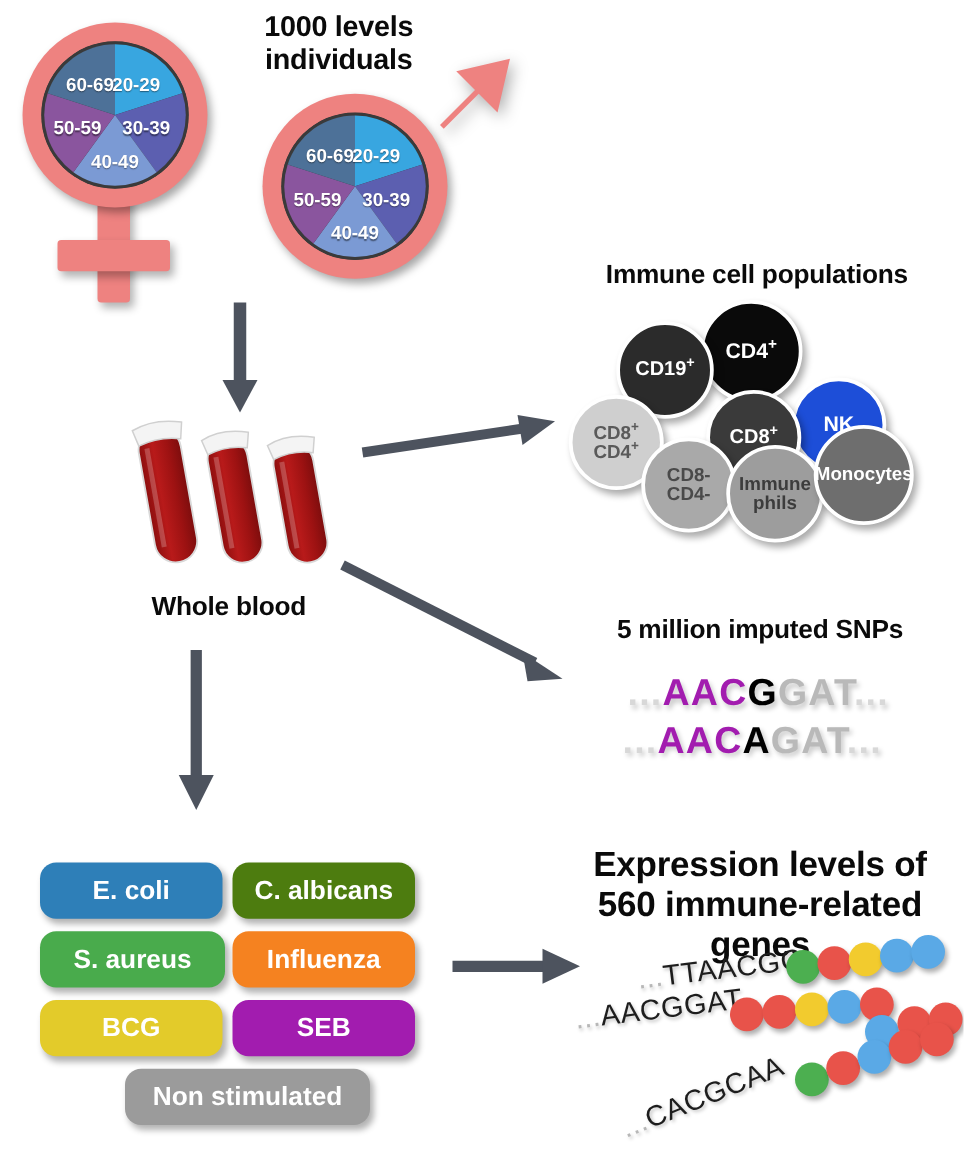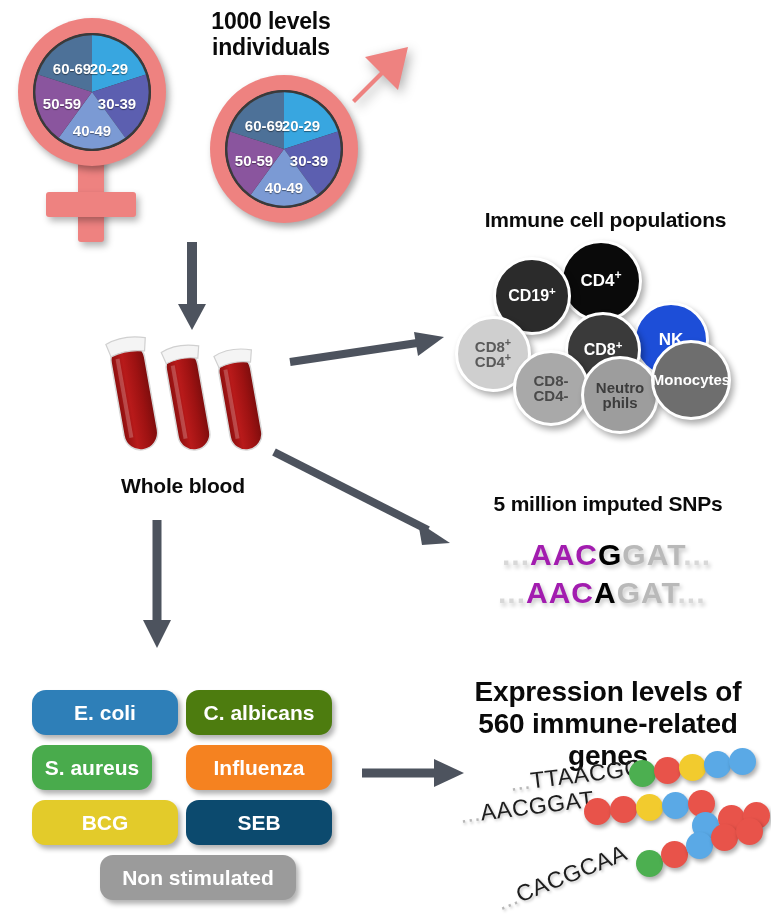--- a/index.html
+++ b/index.html
@@ -269,56 +269,56 @@
       <span><span>CD8</span><sup>+</sup></span>
       <span><span>CD4</span><sup>+</sup></span>
     </div>
 
     <div class="cell" style="left:58px; top:110px; width:76px; height:76px; background:#a9a9a9; color:#4a4a4a; font-size:15px; flex-direction:column;">
       <span>CD8-</span>
       <span>CD4-</span>
     </div>
 
     <div class="cell" style="left:126px; top:116px; width:78px; height:78px; background:#9d9d9d; color:#3c3c3c; font-size:15px; flex-direction:column;">
-      <span>Neutro</span>
+      <span>Immune</span>
       <span>phils</span>
     </div>
 
     <div class="cell" style="left:196px; top:100px; width:80px; height:80px; background:#6e6e6e; color:#ffffff; font-size:15px; flex-direction:row;">
       <span>Mono</span>
       <span>cytes</span>
     </div>
   </div>
 
   <div class="abs heading" style="left:458px; top:492px; width:300px; font-size:21px;">5 million imputed SNPs</div>
 
   <div class="snp-row" style="left:502px; top:538px; font-size:30px;">
     <span class="faint">...</span><span class="mid">AAC</span><span class="hi">G</span><span>GAT</span><span class="faint">...</span>
   </div>
 
   <div class="snp-row" style="left:498px; top:576px; font-size:30px;">
     <span class="faint">...</span><span class="mid">AAC</span><span class="hi">A</span><span>GAT</span><span class="faint">...</span>
   </div>
 
-  <div class="stim" style="left:32px; top:690px; width:146px; height:45px; background:#2e7fb8; font-size:21px;border-radius:14px;">
+  <div class="stim" style="left:32px; top:690px; width:146px; height:45px; background:#2e7fb8; font-size:21px;">
     <span>E. coli</span>
   </div>
   <div class="stim" style="left:186px; top:690px; width:146px; height:45px; background:#4d7c0f; font-size:21px;">
     <span>C. albicans</span>
   </div>
-  <div class="stim" style="left:32px; top:745px; width:120px; height:45px; background:#49ab4c; font-size:21px;">
+  <div class="stim" style="left:32px; top:745px; width:148px; height:45px; background:#49ab4c; font-size:21px;">
     <span>S. aureus</span>
   </div>
   <div class="stim" style="left:186px; top:745px; width:146px; height:45px; background:#f58220; font-size:21px;">
     <span>Influenza</span>
   </div>
   <div class="stim" style="left:32px; top:800px; width:146px; height:45px; background:#e3cb2a; font-size:21px;">
     <span>BCG</span>
   </div>
-  <div class="stim" style="left:186px; top:800px; width:146px; height:45px; background:#0c4a6e; font-size:21px;">
+  <div class="stim" style="left:186px; top:800px; width:146px; height:45px; background:#a21caf; font-size:21px;">
     <span>SEB</span>
   </div>
   <div class="stim" style="left:100px; top:855px; width:196px; height:45px; background:#9b9b9b; font-size:21px;">
     <span>Non stimulated</span>
   </div>
 
   <svg class="arrow-svg" style="left:360px; top:755px;" width="110" height="36" viewBox="0 0 110 36">
     <line x1="2" y1="18" x2="78" y2="18" stroke="#4d535e" stroke-width="9"></line>
     <polygon points="104,18 74,4 74,32" fill="#4d535e"></polygon>
   </svg>

